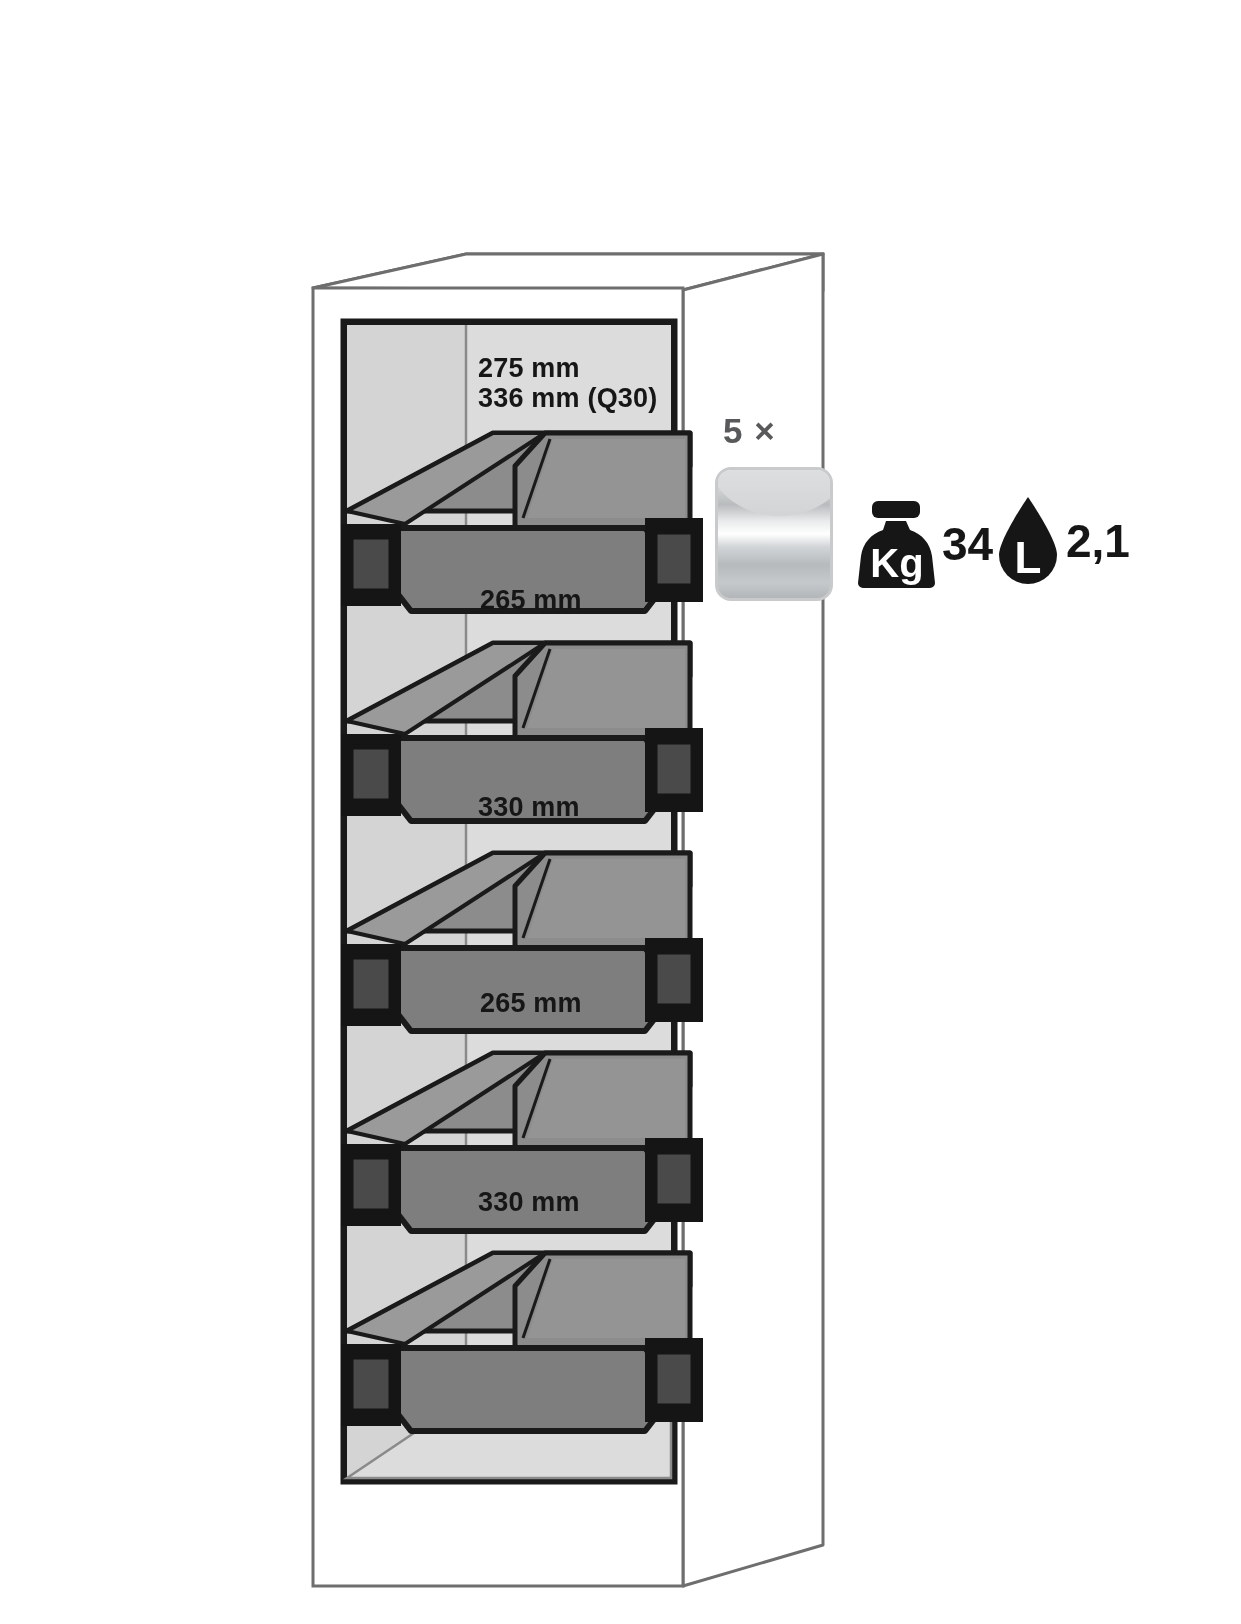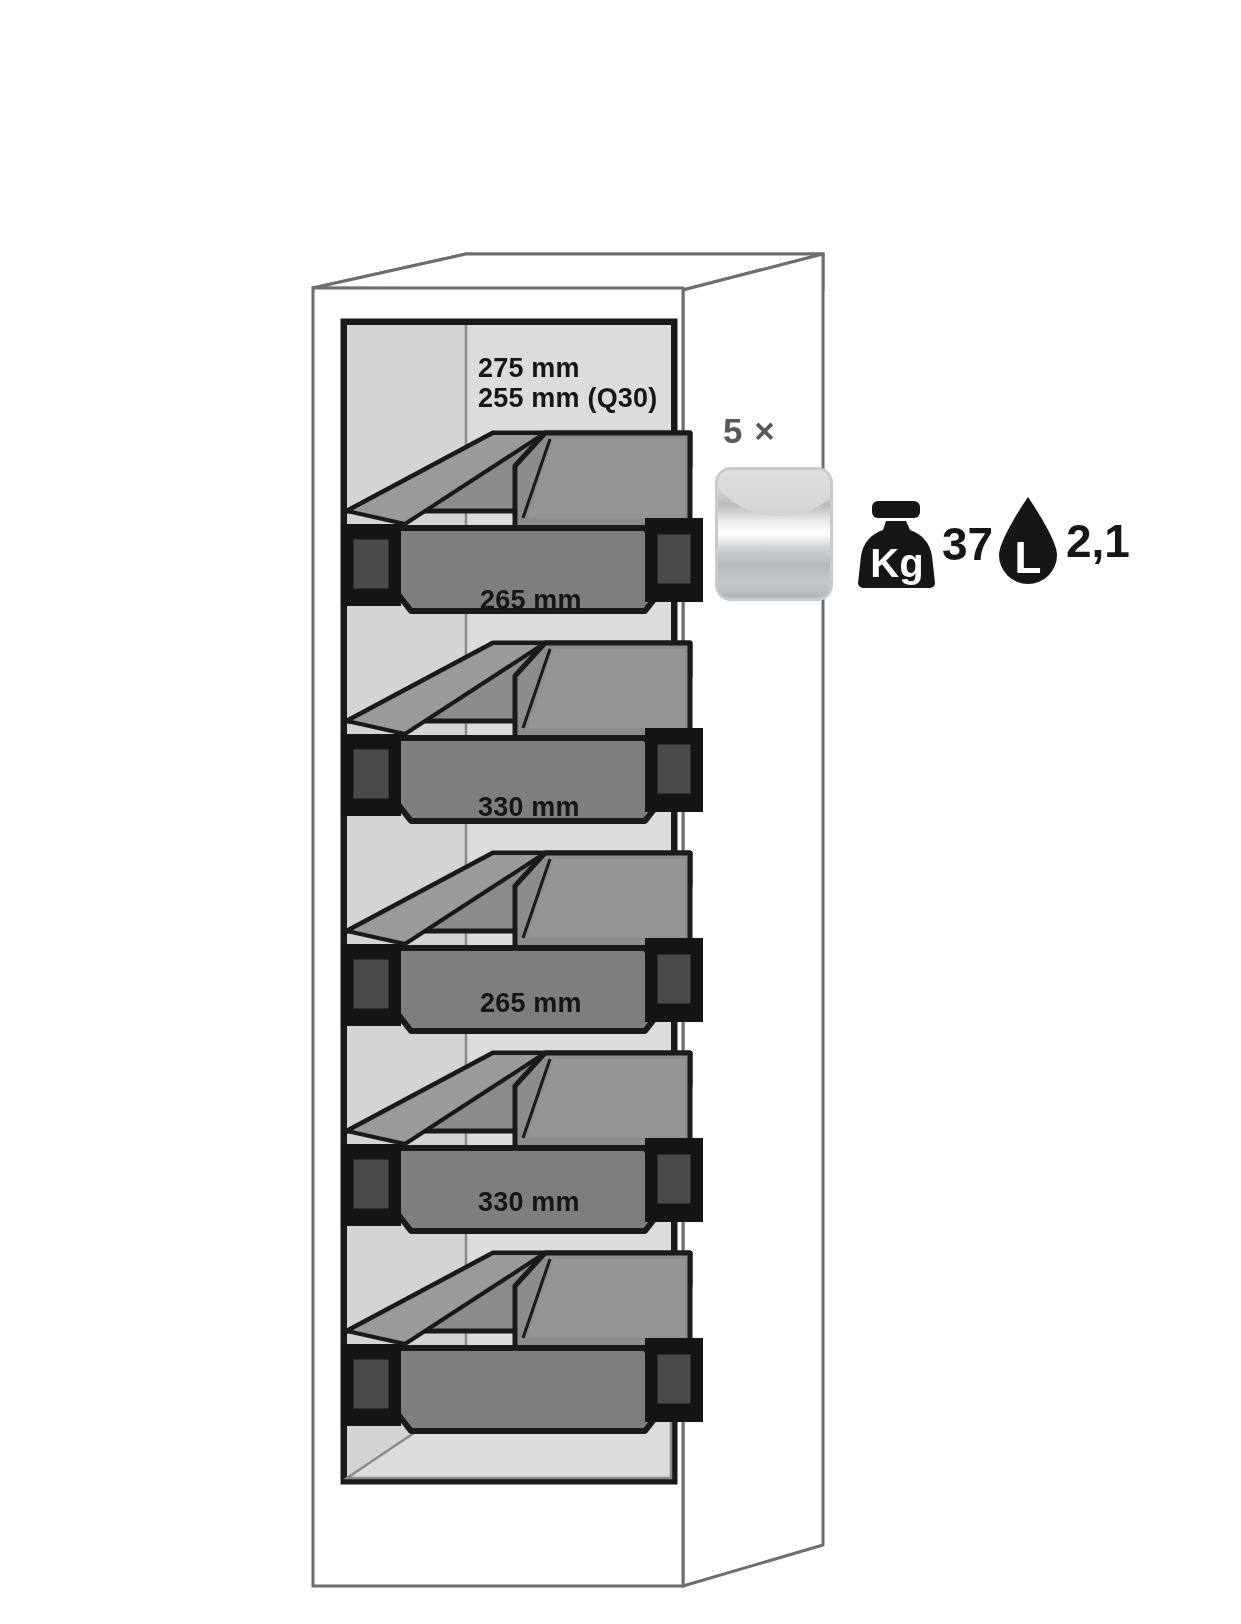--- a/index.html
+++ b/index.html
@@ -133,42 +133,42 @@
     <g transform="translate(345,1026)">
         <use href="#tray-unit"></use>
       </g>
     <g transform="translate(345,1226)">
         <use href="#tray-unit"></use>
       </g>
   </svg>
 
   <div class="dim" style="left:478px;top:353px;">
     <span>275 mm</span><br>
-    <span class="italic">255 mm (Q30)</span>
+    <span class="italic">336 mm (Q30)</span>
   </div>
 
   <div class="dim" style="left:480px;top:585px;">265 mm</div>
 
   <div class="dim" style="left:478px;top:792px;">330 mm</div>
 
   <div class="dim" style="left:480px;top:988px;">265 mm</div>
 
   <div class="dim" style="left:478px;top:1187px;">330 mm</div>
 
   <div class="qty">5 ×</div>
 
   <div class="swatch"></div>
 
   <div class="spec" id="spec-weight">
     <svg class="ico" width="80" height="92" viewBox="0 0 80 92">
       <rect x="15" y="3" width="48" height="17" rx="6" fill="#161616"></rect>
       <path d="M29 23 h20 l4 9 c12 4 20 13 22 26 l3 27 a5 5 0 0 1 -5 5 H6 a5 5 0 0 1 -5 -5 l3 -27 c2 -13 10 -22 22 -26 z" fill="#161616"></path>
       <text x="40" y="79" font-family="'Liberation Sans', sans-serif" font-size="40" font-weight="bold" fill="#ffffff" text-anchor="middle">Kg</text>
     </svg>
-    <span class="val">37</span>
+    <span class="val">34</span>
   </div>
 
   <div class="spec" id="spec-volume">
     <svg class="ico" width="66" height="92" viewBox="0 0 66 92">
       <path d="M33 2 C33 2 62 44 62 60 a29 29 0 0 1 -58 0 C4 44 33 2 33 2 z" fill="#161616"></path>
       <text x="33" y="78" font-family="'Liberation Sans', sans-serif" font-size="44" font-weight="bold" fill="#ffffff" text-anchor="middle">L</text>
     </svg>
     <span class="val">2,1</span>
   </div>
 

